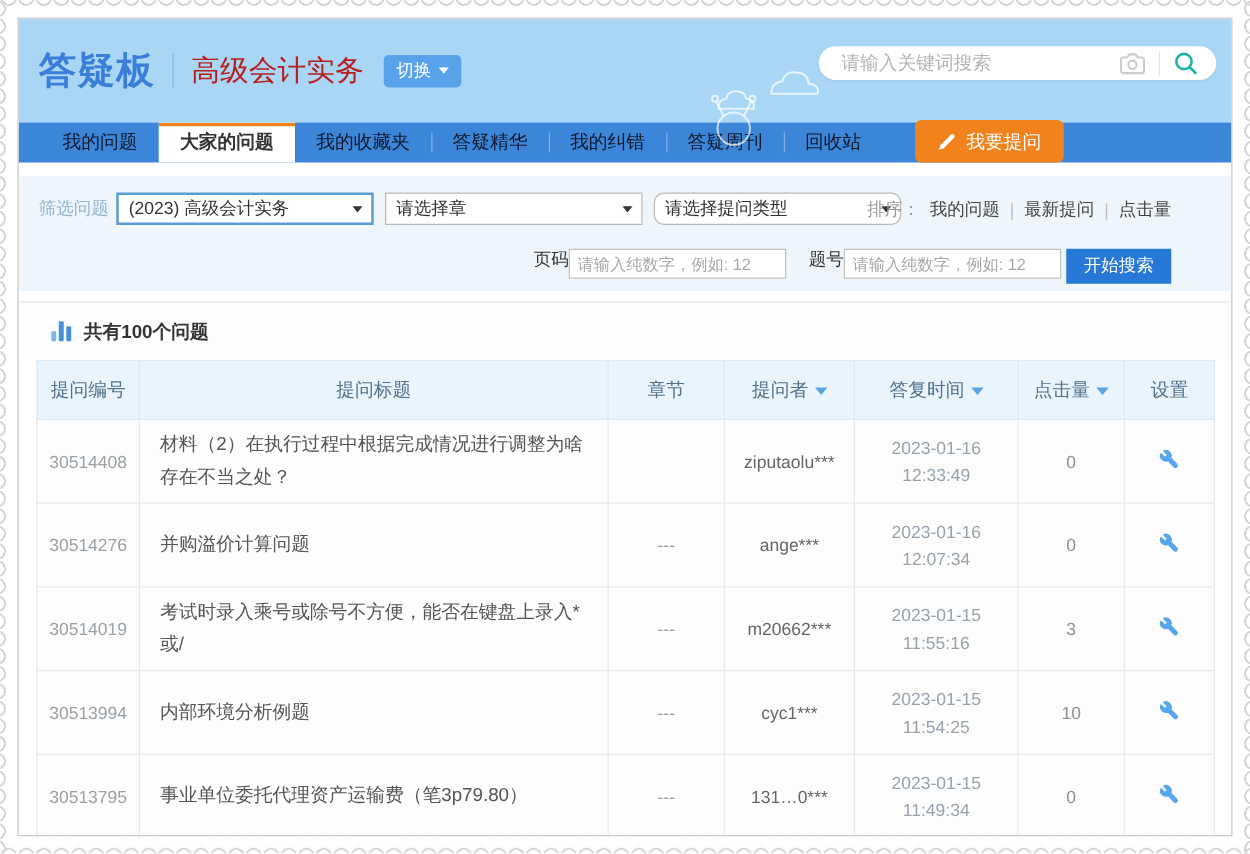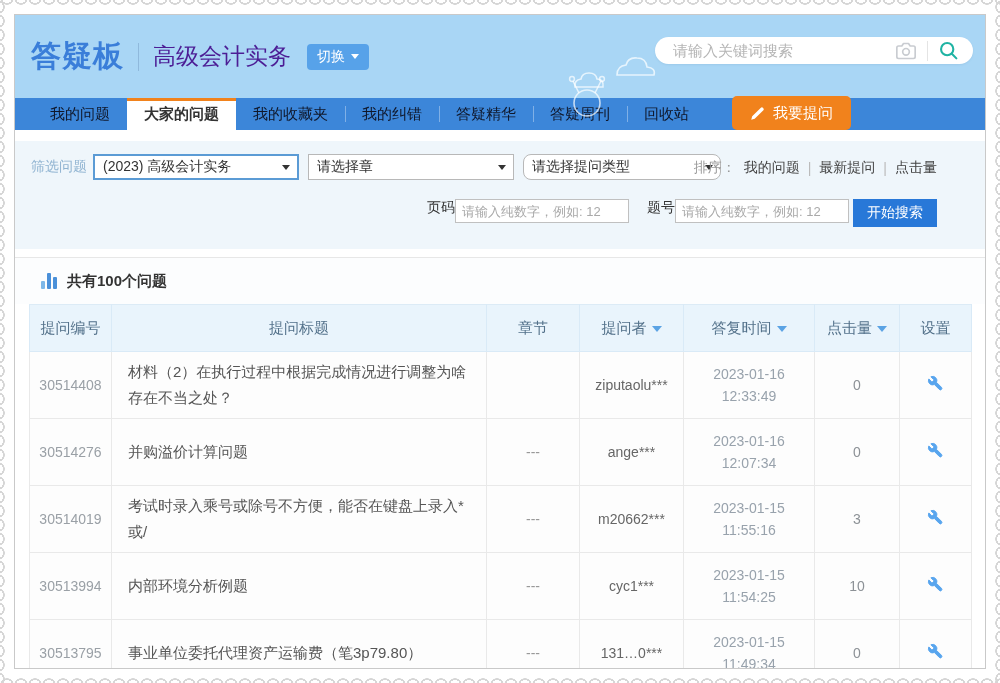--- a/index.html
+++ b/index.html
@@ -20,21 +20,21 @@
     background-image:radial-gradient(circle at 14px 7px, transparent 5px, #d6d6d6 5px 6.5px, transparent 7px);
     background-size:12px 14px;background-repeat:repeat-y;}
 
   .content{position:absolute;top:14px;left:14px;width:970px;height:653px;background:#fff;
     border:1px solid #c9c9c9;overflow:hidden;}
 
   
   .top-header{position:relative;height:83px;background:var(--header_bg,#a9d6f5);display:flex;align-items:center;}
   .logo{font-size:30px;font-weight:bold;color:var(--brand_blue,#3a7ed9);margin-left:16px;letter-spacing:1px;}
   .logo-divider{width:1px;height:28px;background:#8fb9dc;margin:0 14px;}
-  .course-title{font-size:23px;color:#4c1d95;}
+  .course-title{font-size:23px;color:#b91c1c;}
   .switch-btn{margin-left:16px;background:#57a2e9;color:#fff;font-size:14px;border-radius:4px;
     padding:4px 10px;display:flex;align-items:center;gap:6px;cursor:pointer;}
   .tri-down-white{width:0;height:0;border-left:4px solid transparent;border-right:4px solid transparent;border-top:5px solid #fff;}
   .clouds{position:absolute;left:516px;top:38px;z-index:1;}
   .robot-sketch{position:absolute;left:540px;top:58px;z-index:1;}
   .search-pill{position:absolute;right:12px;top:22px;width:318px;height:27px;background:#fff;border-radius:19px;
     display:flex;align-items:center;z-index:2;box-shadow:0 1px 2px rgba(90,140,180,.15);}
   .search-input{flex:1;border:none;outline:none;background:transparent;font-size:15px;color:#333;padding:0 10px 0 18px;
     font-family:"Liberation Sans","DejaVu Sans",sans-serif;}
   .search-input::placeholder{color:#b5b5b5;}
@@ -46,21 +46,21 @@
   .nav{position:relative;height:32px;background:var(--nav_blue,#3c86d9);display:flex;align-items:stretch;padding-left:18px;}
   .tab{position:relative;color:#0f172a;font-size:15px;line-height:32px;padding:0 17px;cursor:pointer;white-space:nowrap;}
   .tab + .tab::before{content:"";position:absolute;left:0;top:8px;height:16px;width:1px;background:rgba(255,255,255,.35);}
   .tab.active{background:#fff;color:#333;font-weight:bold;box-shadow:inset 0 3px 0 var(--accent_orange,#f1821c);}
   .tab.active::before, .tab.active + .tab::before{display:none;}
   .ask-btn{margin-left:26px;margin-top:-2px;height:34px;background:var(--accent_orange,#f6861f);color:#fff;font-size:15px;
     border:none;border-radius:5px;padding:0 18px;display:flex;align-items:center;gap:8px;cursor:pointer;z-index:2;
     font-family:"Liberation Sans","DejaVu Sans",sans-serif;}
 
   
-  .filter-panel{position:relative;margin-top:11px;height:108px;background:#eff6fb;}
+  .filter-panel{position:relative;margin-top:11px;height:92px;background:#eff6fb;}
   .filter-row1{position:absolute;top:13px;left:16px;display:flex;align-items:center;}
   .filter-label{color:#8fb3d1;font-size:14px;margin-right:6px;}
   .select{position:relative;height:26px;background:#fff;border:1px solid #b8b8b8;box-sizing:border-box;
     font-size:14px;color:#333;display:flex;align-items:center;padding:0 20px 0 8px;margin-right:9px;cursor:pointer;white-space:nowrap;}
   .select.focused{border:2px solid #5b9bd5;}
   .sel-arrow{position:absolute;right:7px;top:50%;margin-top:-2px;width:0;height:0;
     border-left:4px solid transparent;border-right:4px solid transparent;border-top:5px solid #333;}
   .sort-area{position:absolute;top:18px;right:48px;display:flex;align-items:center;font-size:14px;gap:8px;white-space:nowrap;}
   .sort-label{color:#999;}
   .sort-link{color:#444;cursor:pointer;}
@@ -145,22 +145,22 @@
             <line x1="15.8" y1="15.8" x2="21" y2="21"></line>
           </svg>
         </button>
       </div>
     </div>
 
     <div class="nav">
       <div class="tab">我的问题</div>
       <div class="tab active">大家的问题</div>
       <div class="tab">我的收藏夹</div>
+      <div class="tab">答疑精华</div>
       <div class="tab">我的纠错</div>
-      <div class="tab">答疑精华</div>
       <div class="tab">答疑周刊</div>
       <div class="tab">回收站</div>
       <button class="ask-btn">
         <svg width="15" height="15" viewBox="0 0 24 24" fill="#fff">
           <path d="M17 3a2.828 2.828 0 1 1 4 4L7.5 20.5 2 22l1.5-5.5L17 3z"></path>
         </svg>
         <span>我要提问</span>
       </button>
     </div>
 

